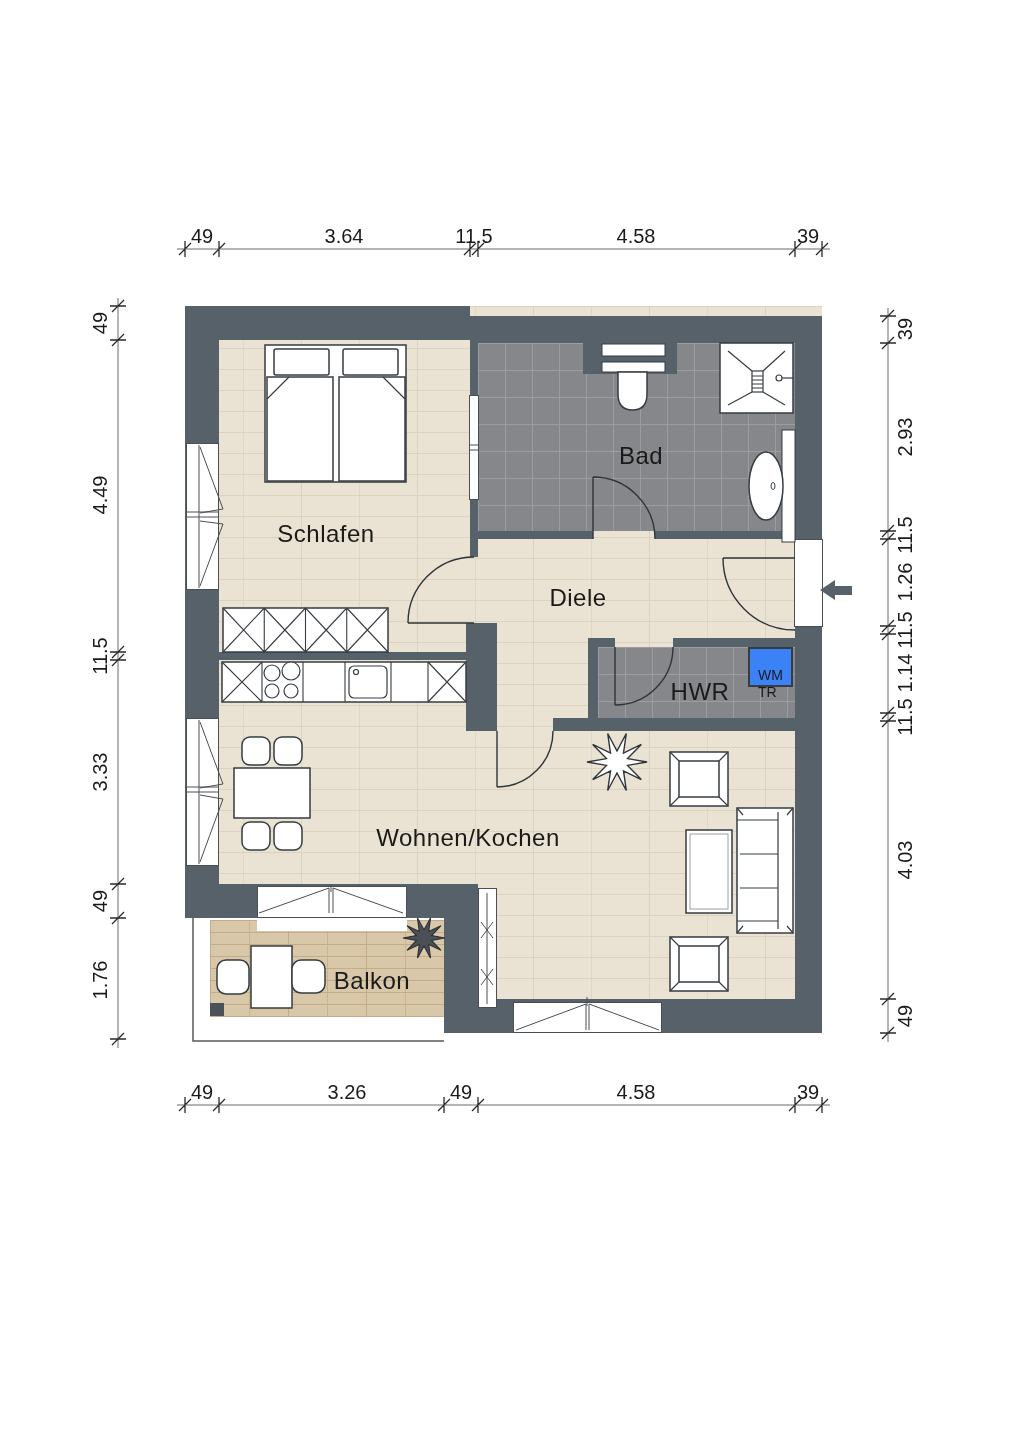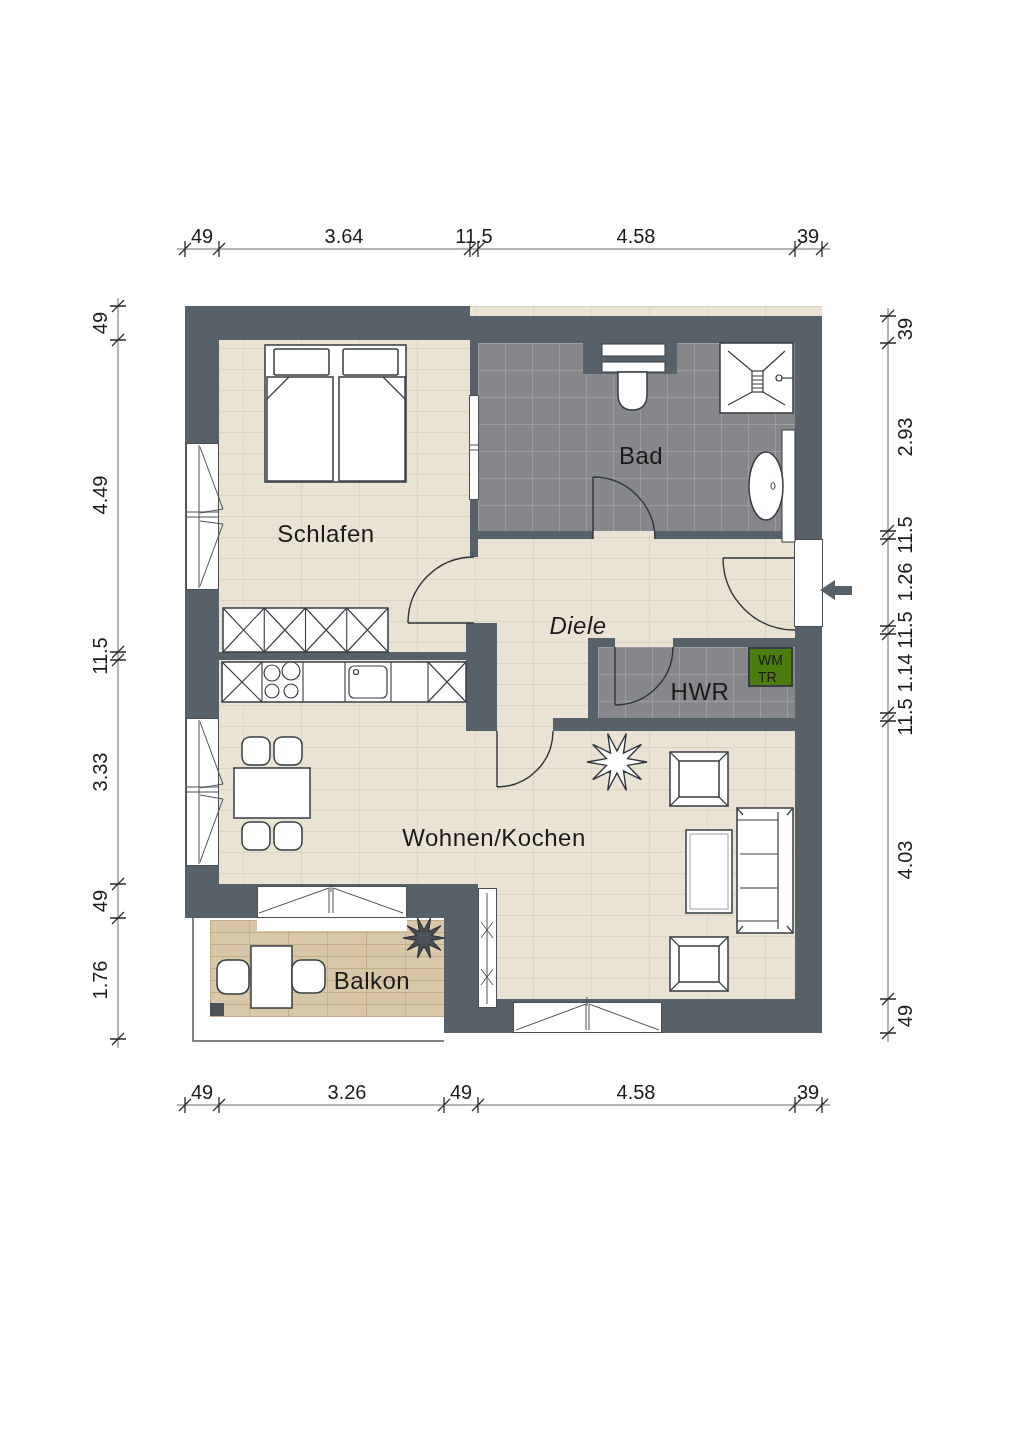--- a/index.html
+++ b/index.html
@@ -40,22 +40,22 @@
   .room-label{
     position:absolute;transform:translate(-50%,-50%);
     font-size:24px;color:#1a1a1a;white-space:nowrap;letter-spacing:.5px;
   }
   .dim{
     position:absolute;transform:translate(-50%,-50%);
     font-size:20px;color:#1a1a1a;white-space:nowrap;
   }
   .dim.v{transform:translate(-50%,-50%) rotate(-90deg);}
   .appliance-box{
-    position:absolute;background:#4d7c0f;border:2px solid #363C42;box-sizing:border-box;
-    font-size:14px;color:#1a1a1a;line-height:17px;padding:3px 0 0 8px;
+    position:absolute;background:#3b82f6;border:2px solid #363C42;box-sizing:border-box;
+    font-size:14px;color:#1a1a1a;line-height:17px;padding:18px 0 0 8px;
   }
   svg{position:absolute;left:0;top:0;pointer-events:none;}
 </style>
 </head>
 <body>
 
 <div id="canvas">
 
   <div class="floor-wood" style="left:185px;top:306px;width:637px;height:727px;"></div>
 
@@ -267,23 +267,23 @@
       <path d="M 880 316 H 896 M 882 322 L 894 310 M 880 343 H 896 M 882 349 L 894 337
                M 880 531 H 896 M 882 537 L 894 525 M 880 539 H 896 M 882 545 L 894 533
                M 880 626 H 896 M 882 632 L 894 620 M 880 634 H 896 M 882 640 L 894 628
                M 880 713 H 896 M 882 719 L 894 707 M 880 721 H 896 M 882 727 L 894 715
                M 880 999 H 896 M 882 1005 L 894 993 M 880 1033 H 896 M 882 1039 L 894 1027"></path>
     </g>
   </svg>
 
   <div class="room-label" style="left:326px;top:534px;">Schlafen</div>
   <div class="room-label" style="left:641px;top:456px;">Bad</div>
-  <div class="room-label" style="left:578px;top:626px;font-style:italic;">Diele</div>
+  <div class="room-label" style="left:578px;top:598px;">Diele</div>
   <div class="room-label" style="left:700px;top:692px;">HWR</div>
-  <div class="room-label" style="left:494px;top:838px;">Wohnen/Kochen</div>
+  <div class="room-label" style="left:468px;top:838px;">Wohnen/Kochen</div>
   <div class="room-label" style="left:372px;top:981px;">Balkon</div>
 
   <div class="dim" style="left:202px;top:236px;">49</div>
   <div class="dim" style="left:344px;top:236px;">3.64</div>
   <div class="dim" style="left:474px;top:236px;">11.5</div>
   <div class="dim" style="left:636px;top:236px;">4.58</div>
   <div class="dim" style="left:808px;top:236px;">39</div>
 
   <div class="dim" style="left:202px;top:1092px;">49</div>
   <div class="dim" style="left:331px;top:1092px;margin-left:16px;">3.26</div>

